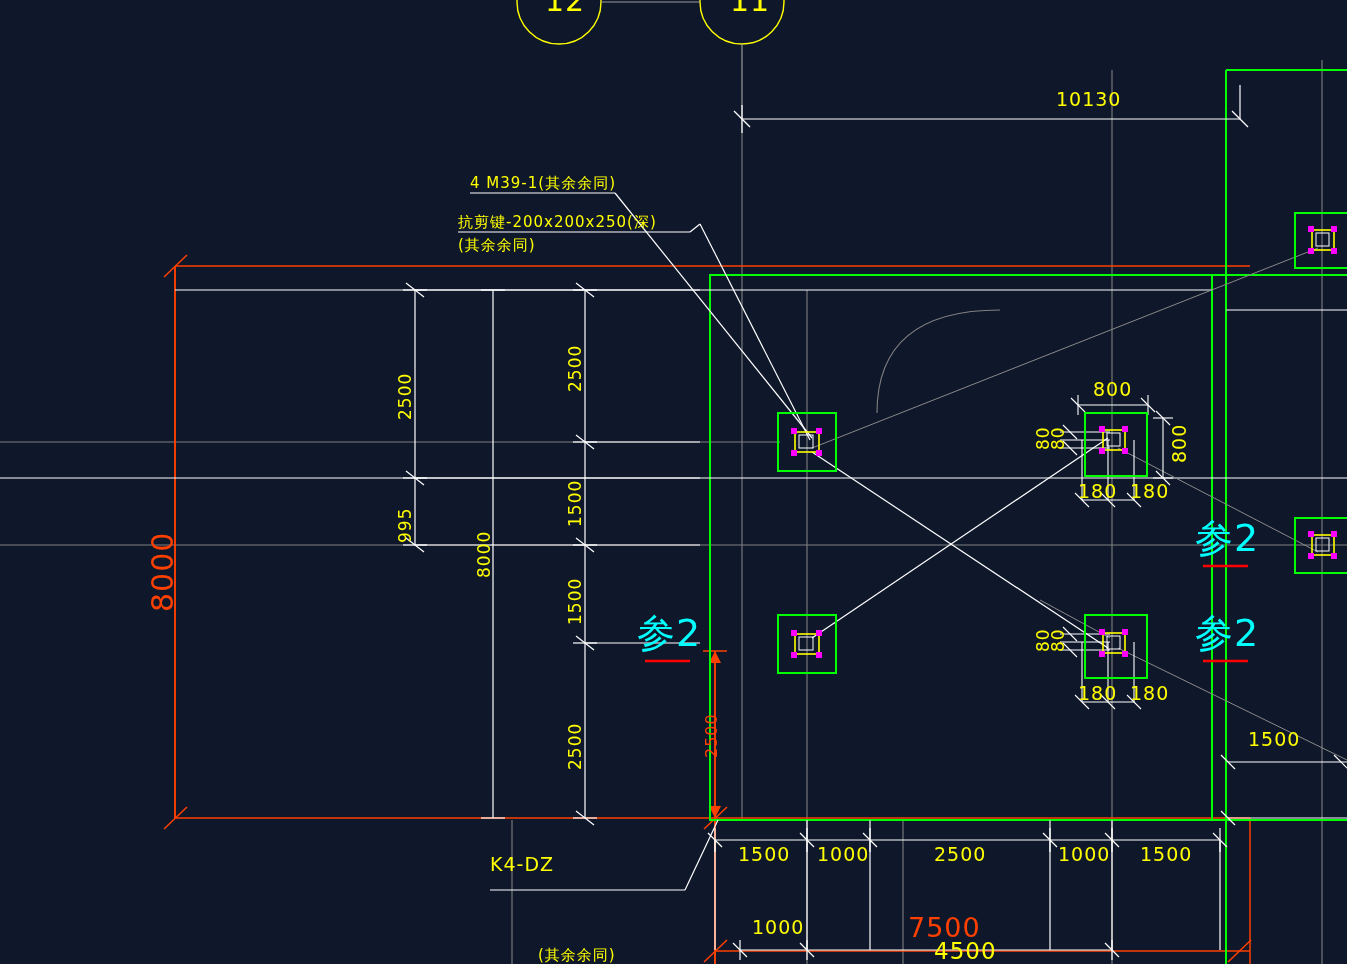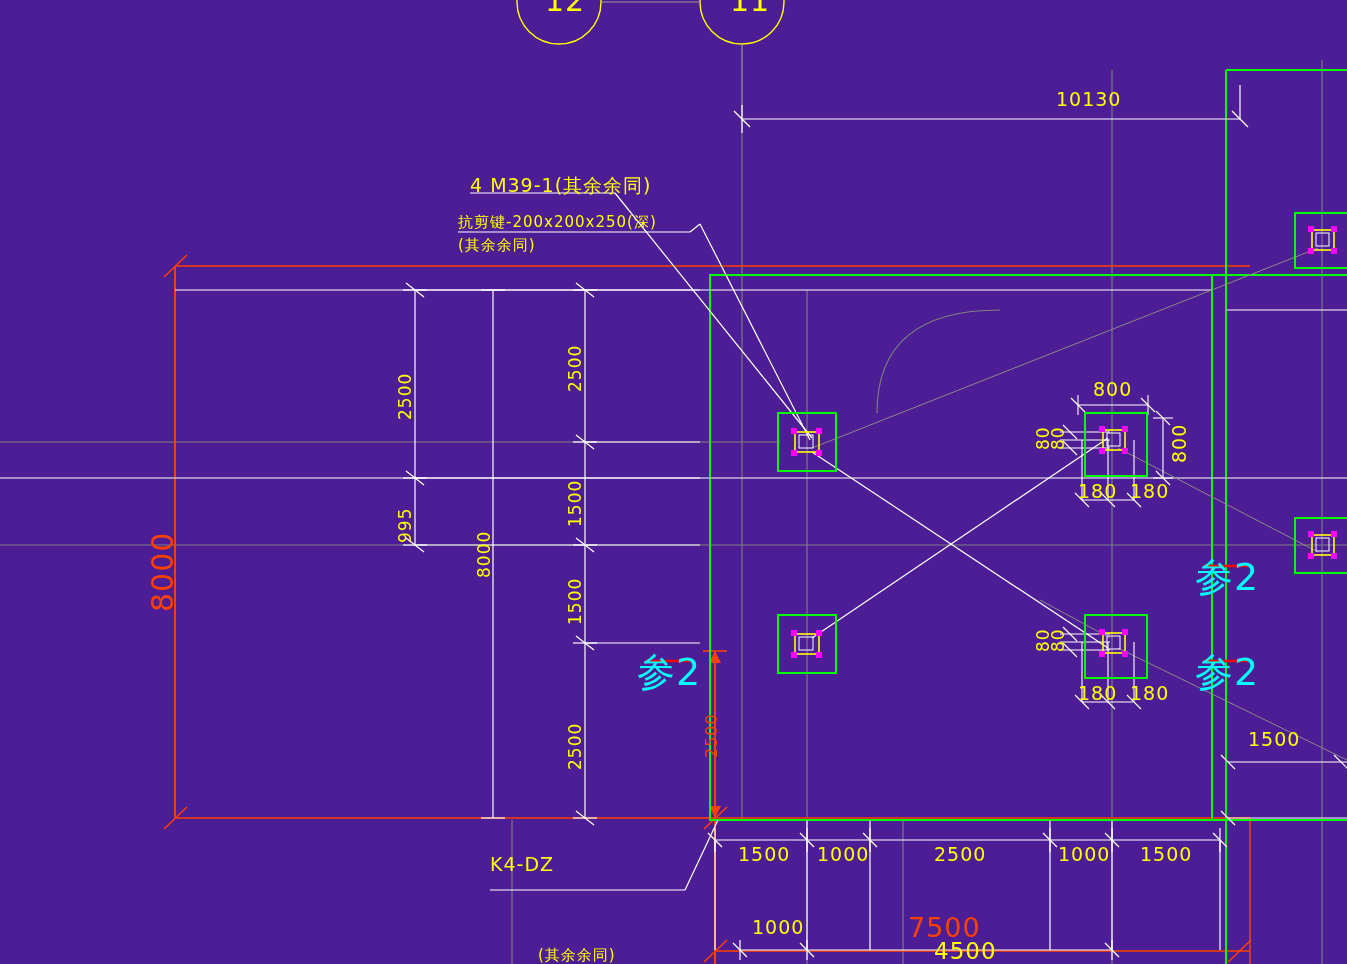--- a/index.html
+++ b/index.html
@@ -1,35 +1,35 @@
 <!DOCTYPE html>
 <html><head>
 <meta charset="utf-8">
 <style>
   html,body{margin:0;padding:0;background:#000;}
   #stage{
     position:relative;
     width:1347px;height:964px;
-    background:#4c1d95;
+    background:#0f172a;
     overflow:hidden;
     font-family:"DejaVu Sans", sans-serif;
   }
   #cad{position:absolute;left:0;top:0;width:1347px;height:964px;}
   .txt{
     position:absolute;
     white-space:nowrap;
     font-family:"DejaVu Sans", sans-serif;
     letter-spacing:1px;
     line-height:1;
     user-select:none;
   }
   .dimY{transform-origin:left top;}
   .yel{color:#ffff00;}
   .red{color:#ff4000;}
-  .cy{color:#00ffff;margin-top:39px;}
+  .cy{color:#00ffff;}
 </style>
 </head>
 <body>
 
 <div id="stage">
 
   <svg id="cad" viewBox="0 0 1347 964">
 
     <g stroke="#ffff00" fill="none" stroke-width="1.4">
       <circle cx="559" cy="2" r="42"></circle>
@@ -308,21 +308,21 @@
       <line x1="645" y1="661" x2="690" y2="661"></line>
       <line x1="1203" y1="566" x2="1248" y2="566"></line>
       <line x1="1203" y1="661" x2="1248" y2="661"></line>
     </g>
 
   </svg>
 
   <div class="txt yel" style="left:545px;top:-14px;font-size:30px;">12</div>
   <div class="txt yel" style="left:730px;top:-14px;font-size:30px;">11</div>
 
-  <div class="txt yel" style="left:470px;top:176px;font-size:19px;">4 M39-1(其余余同)</div>
+  <div class="txt yel" style="left:470px;top:176px;font-size:15px;">4 M39-1(其余余同)</div>
   <div class="txt yel" style="left:458px;top:215px;font-size:15px;text-align:right;">抗剪键-200x200x250(深)</div>
   <div class="txt yel" style="left:458px;top:238px;font-size:15px;">(其余余同)</div>
   <div class="txt yel" style="left:490px;top:855px;font-size:19px;">K4-DZ</div>
   <div class="txt yel" style="left:538px;top:948px;font-size:15px;">(其余余同)</div>
 
   <div class="txt yel" style="left:1056px;top:90px;font-size:19px;">10130</div>
 
   <div class="txt red dimY" style="left:148px;top:612px;font-size:30px;transform:rotate(-90deg);">8000</div>
 
   <div class="txt yel dimY" style="left:397px;top:420px;font-size:17px;transform:rotate(-90deg);">2500</div>

